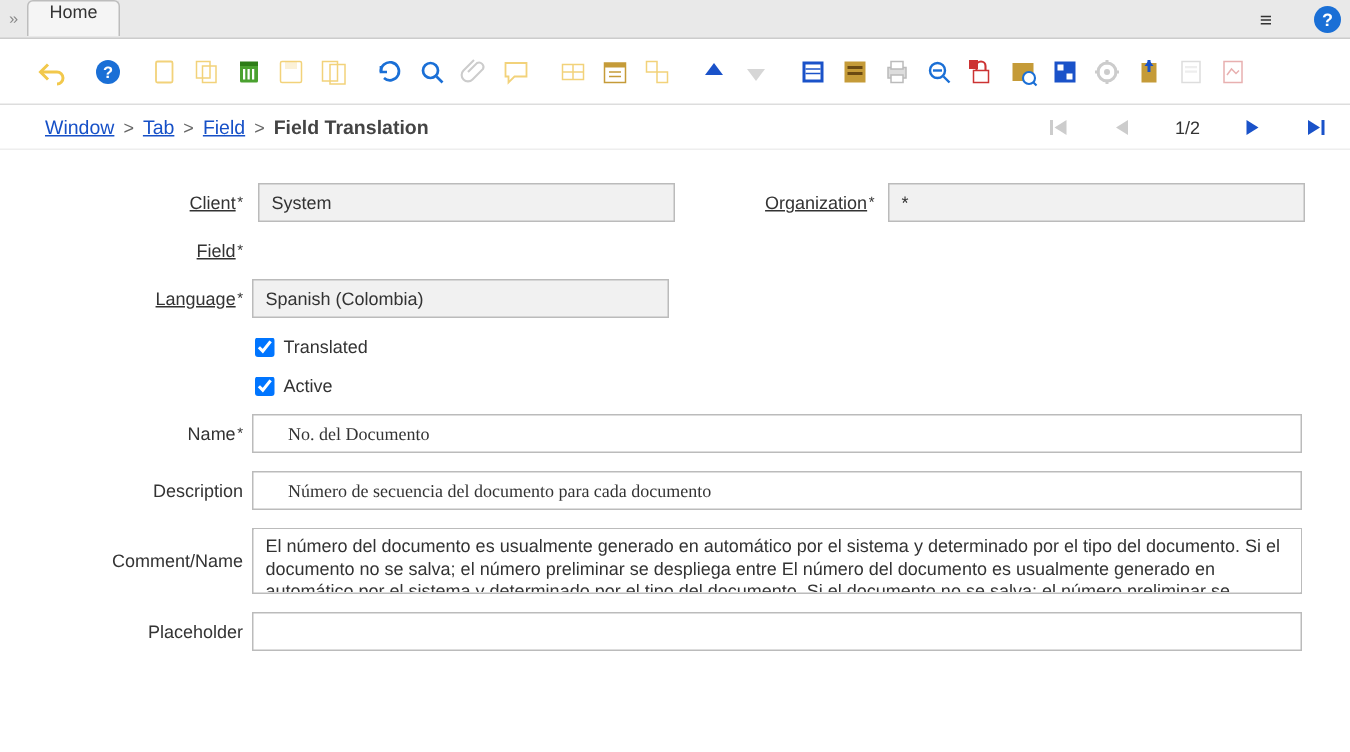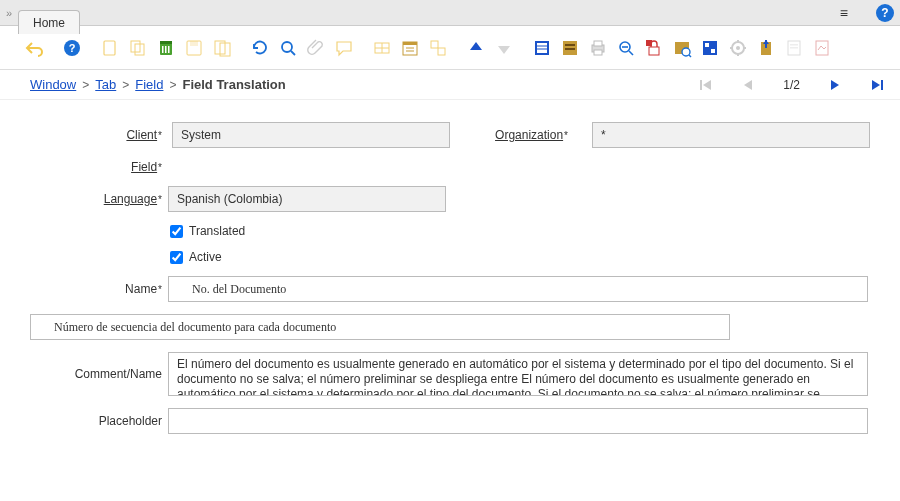--- a/index.html
+++ b/index.html
@@ -1,19 +1,19 @@
 <!DOCTYPE html>
 <html><head>
 <meta charset="utf-8">
 <style>
   html,body{margin:0;padding:0;width:900px;height:501px;font-family:Arial,Helvetica,sans-serif;font-size:12px;color:#333;background:#fff;overflow:hidden}
   *{box-sizing:border-box}
   .topbar{display:flex;align-items:stretch;height:26px;background:#e9e9e9;border-bottom:1px solid #ccc}
   .expand-handle{width:18px;display:flex;align-items:center;justify-content:center;color:#888;font-size:11px}
-  .tab{display:flex;align-items:center;padding:0 14px;border:1px solid #bdbdbd;border-bottom:none;background:#f5f5f5;border-top-left-radius:4px;border-top-right-radius:4px;margin-right:4px;margin-top:10px;height:24px;font-size:12px;color:#333}
+  .tab{display:flex;align-items:flex-start;padding:0 14px;border:1px solid #bdbdbd;border-bottom:none;background:#f5f5f5;border-top-left-radius:4px;border-top-right-radius:4px;margin-right:4px;margin-top:0;height:24px;font-size:12px;color:#333}
   .tab.home{min-width:60px;justify-content:center}
   .tab.active{background:#fff}
   .tab .close{margin-left:10px;color:#777;font-weight:bold;font-size:13px}
   .topbar .spacer{flex:1}
   .top-icons{display:flex;align-items:center;padding-right:6px;gap:14px;color:#555}
   .top-icons .hamburger{font-size:14px;color:#333}
   .top-icons .chev{font-size:12px;color:#333}
   .help-circle{width:18px;height:18px;border-radius:50%;background:#1a6fd6;color:#fff;display:flex;align-items:center;justify-content:center;font-weight:bold;font-size:12px}
 
   .toolbar{height:44px;display:flex;align-items:center;padding:0 8px 0 22px;gap:4px;border-bottom:1px solid #ddd}
@@ -36,21 +36,21 @@
   .lbl .u{text-decoration:underline;cursor:pointer}
   .lbl .star{color:#333;font-size:10px;vertical-align:super;margin-left:1px}
   .field{height:24px;border:1px solid #bbb;background:#f1f1f1;padding:12px 8px;display:flex;align-items:center;font-size:12px;color:#333}
   .field.w260{width:278px}
   .inp{height:26px;border:1px solid #bbb;background:#fff;padding:0 23px;font-size:12px;color:#333;width:700px;font-family:Liberation Serif, serif}
   .ta{border:1px solid #bbb;background:#fff;padding:4px 8px;font-size:12px;color:#333;width:700px;height:44px;resize:none;font-family:inherit;overflow-y:scroll;line-height:1.25}
   .cbwrap{display:flex;align-items:center;gap:6px;padding-left:2px;font-size:12px;color:#333}
   input[type=checkbox]{width:13px;height:13px;margin:0}
   .two-col{display:flex;align-items:center;gap:4px}
   .two-col .right{margin-left:auto;display:flex;align-items:center}
-  .two-col .right .lbl{width:auto;margin-right:18px}
+  .two-col .right .lbl{width:auto;margin-right:3px}
   .two-col .right .field{width:278px}
 </style>
 </head>
 <body>
 
 <div class="topbar">
   <div class="expand-handle">»</div>
   <div class="tab home">
     <span>Home</span>
   </div>
@@ -338,20 +338,21 @@
 
   <div class="row">
     <div class="lbl">
         <span>Name</span>
         <span class="star">*</span>
       </div>
     <input class="inp" value="No. del Documento" style="">
   </div>
 
   <div class="row">
+    <div class="lbl">Description</div>
     <input class="inp" value="Número de secuencia del documento para cada documento" style="">
   </div>
 
   <div class="row" style="align-items:center">
     <div class="lbl">Comment/Name</div>
     <textarea class="ta" style="">El número del documento es usualmente generado en automático por el sistema y determinado por el tipo del documento. Si el documento no se salva; el número preliminar se despliega entre El número del documento es usualmente generado en automático por el sistema y determinado por el tipo del documento. Si el documento no se salva; el número preliminar se</textarea>
   </div>
 
   <div class="row">
     <div class="lbl">Placeholder</div>

